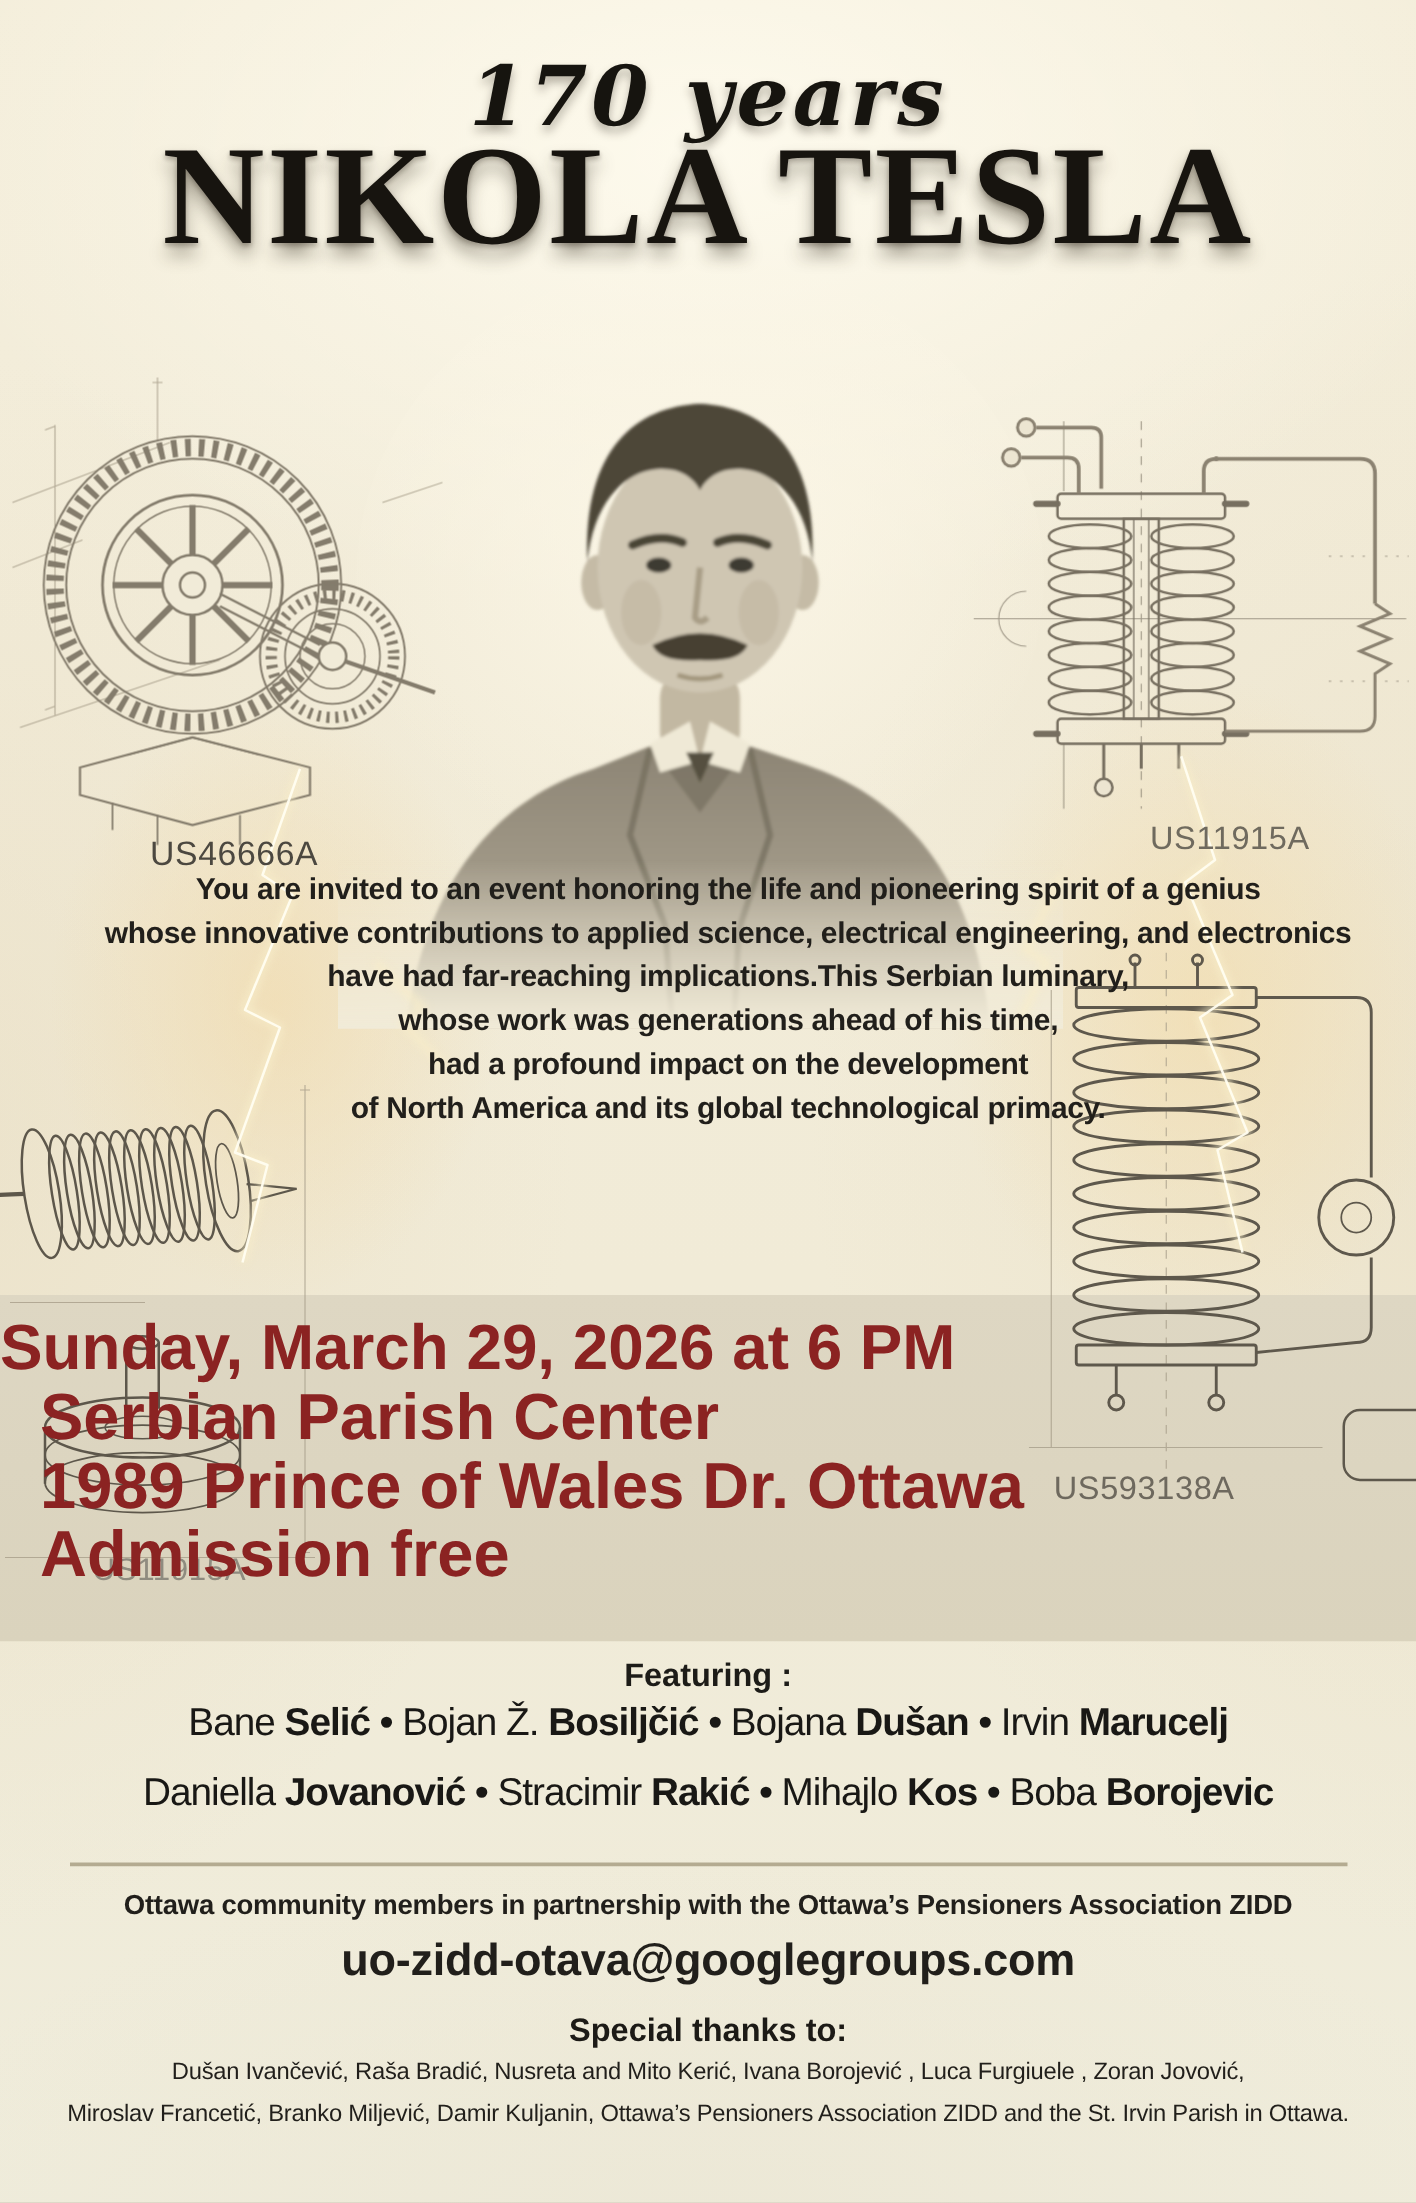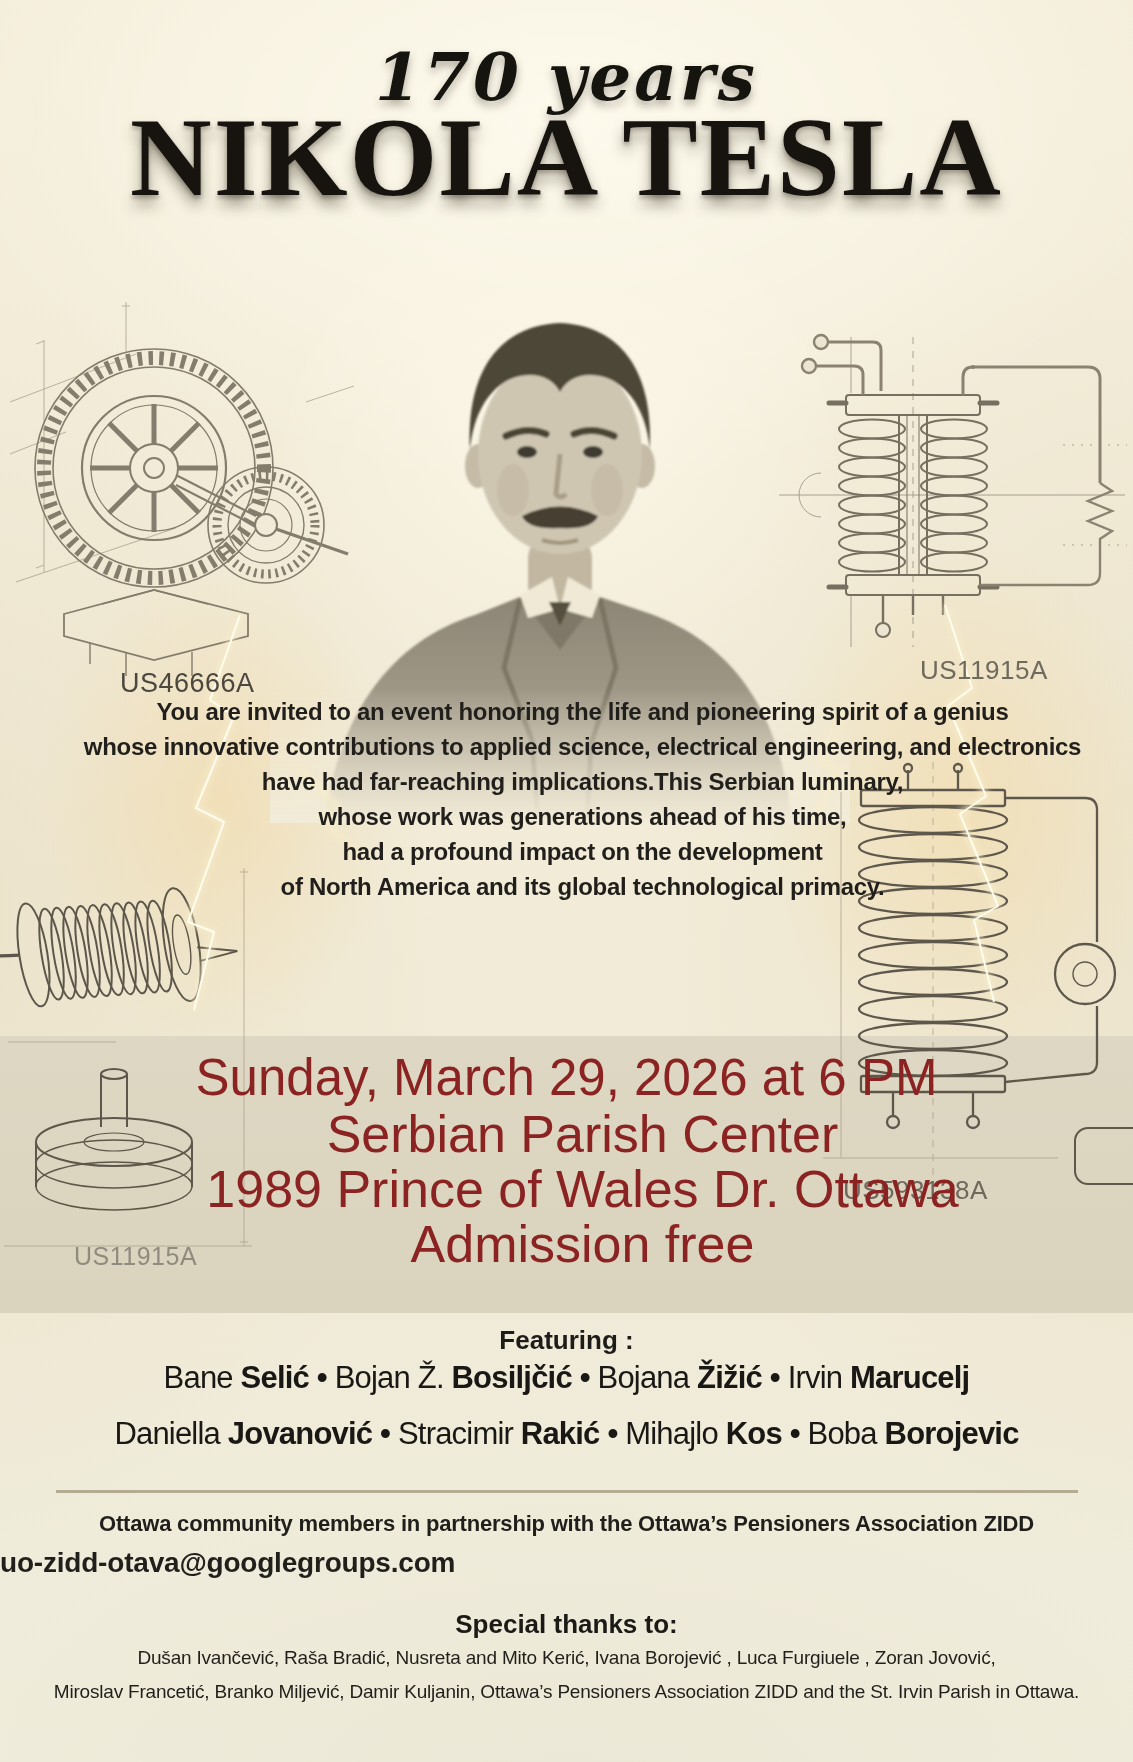--- a/index.html
+++ b/index.html
@@ -54,40 +54,40 @@
   #lightning{left:0;top:0;width:1133px;height:1762px;z-index:2;pointer-events:none;}
 
   
   #invitation{left:0;top:694px;width:100%;z-index:4;text-align:center;
     font-weight:700;font-size:24px;line-height:35px;letter-spacing:-.3px;color:#211f1b;padding-left:16px;}
   #invitation div{white-space:nowrap;}
 
   
   #band{left:0;top:1036px;width:100%;height:277px;z-index:1;
     background:linear-gradient(180deg,#ded7c3,#dad3bd);}
-  #event{left:0;top:1048px;width:100%;z-index:4;text-align:center;color:#8b2322;font-weight:400;}
+  #event{left:0;top:1048px;width:100%;z-index:4;color:#8b2322;font-weight:700;}
   #event .dt{font-size:51px;line-height:59px;letter-spacing:0px;}
   #event .ln{font-size:52px;line-height:55px;letter-spacing:0px;padding-left:32px;}
 
   
   #featuring-heading{left:0;top:1325px;width:100%;z-index:4;text-align:center;
     font-size:26px;font-weight:600;color:#1d1c18;}
   .featuring-line{left:0;width:100%;z-index:4;text-align:center;white-space:nowrap;
     font-size:31px;font-weight:400;letter-spacing:-.8px;color:#191815;}
   #featuring-line-0{top:1360px;}
   #featuring-line-1{top:1416px;}
   .featuring-line b{font-weight:700;}
   .featuring-line .sep{font-weight:700;}
 
   #divider{left:56px;top:1490px;width:1022px;height:3px;z-index:4;background:#b4ab91;}
 
   #partnership{left:0;top:1511px;width:100%;z-index:4;text-align:center;white-space:nowrap;
     font-size:22px;font-weight:600;letter-spacing:-.2px;color:#211f1b;}
-  #email{left:0;top:1547px;width:100%;z-index:4;
-    font-size:28px;font-weight:600;letter-spacing:-.2px;color:#211f1b;}
+  #email{left:0;top:1547px;width:100%;z-index:4;text-align:center;
+    font-size:36px;font-weight:600;letter-spacing:-.2px;color:#211f1b;}
 
   #thanks-heading{left:0;top:1609px;width:100%;z-index:4;text-align:center;
     font-size:26px;font-weight:700;color:#1c1a16;}
   .thanks-line{left:0;width:100%;z-index:4;text-align:center;white-space:nowrap;
     font-size:19px;font-weight:500;letter-spacing:-.2px;color:#211f1b;}
   #thanks-line-0{top:1647px;}
   #thanks-line-1{top:1681px;}
 </style>
 </head>
 <body>
@@ -330,21 +330,21 @@
   </div>
 
   <div id="event" class="abs">
     <div class="dt">Sunday, March 29, 2026 at 6 PM</div>
     <div class="ln">Serbian Parish Center</div>
     <div class="ln">1989 Prince of Wales Dr. Ottawa</div>
     <div class="ln">Admission free</div>
   </div>
 
   <div id="featuring-heading" class="abs">Featuring :</div>
-  <div id="featuring-line-0" class="abs featuring-line"><span>Bane </span><b>Selić</b><span class="sep"> • </span><span>Bojan Ž. </span><b>Bosiljčić</b><span class="sep"> • </span><span>Bojana </span><b>Žižić</b><span class="sep"> • </span><span>Irvin </span><b>Marucelj</b></div>
+  <div id="featuring-line-0" class="abs featuring-line"><span>Bane </span><b>Selić</b><span class="sep"> • </span><span>Bojan Ž. </span><b>Bosiljčić</b><span class="sep"> • </span><span>Bojana </span><b>Dušan</b><span class="sep"> • </span><span>Irvin </span><b>Marucelj</b></div>
   <div id="featuring-line-1" class="abs featuring-line"><span>Daniella </span><b>Jovanović</b><span class="sep"> • </span><span>Stracimir </span><b>Rakić</b><span class="sep"> • </span><span>Mihajlo </span><b>Kos</b><span class="sep"> • </span><span>Boba </span><b>Borojevic</b></div>
 
   <div id="divider" class="abs"></div>
 
   <div id="partnership" class="abs">Ottawa community members in partnership with the Ottawa’s Pensioners Association ZIDD</div>
   <div id="email" class="abs">uo-zidd-otava@googlegroups.com</div>
 
   <div id="thanks-heading" class="abs">Special thanks to:</div>
   <div id="thanks-line-0" class="abs thanks-line">Dušan Ivančević, Raša Bradić, Nusreta and Mito Kerić, Ivana Borojević , Luca Furgiuele , Zoran Jovović,</div>
   <div id="thanks-line-1" class="abs thanks-line">Miroslav Francetić, Branko Miljević, Damir Kuljanin, Ottawa’s Pensioners Association ZIDD and the St. Irvin Parish in Ottawa.</div>

